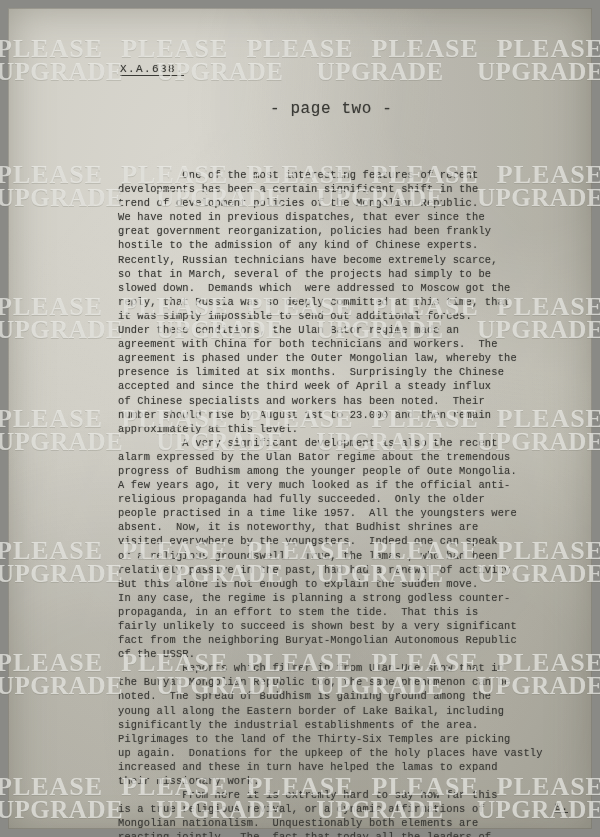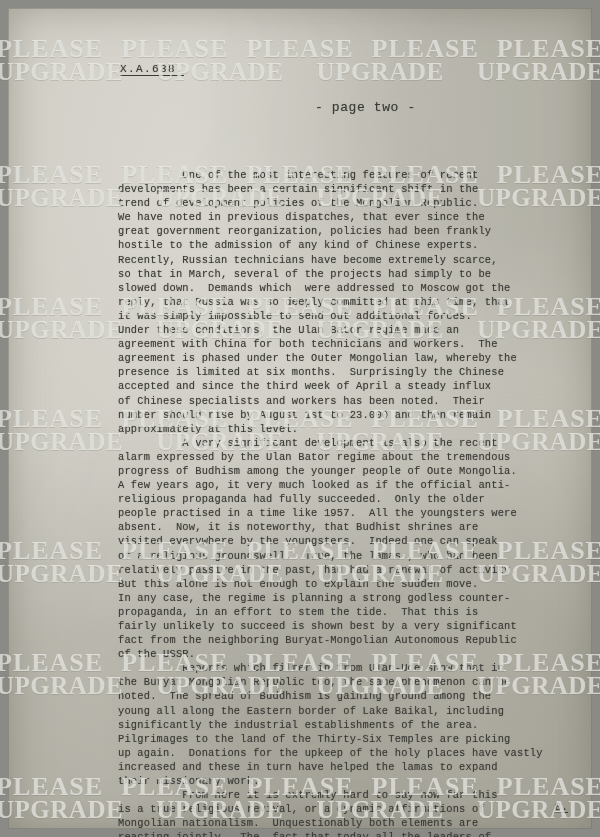--- a/index.html
+++ b/index.html
@@ -61,23 +61,22 @@
     left: 112px;
     top: 55px;
     font-size: 11px;
     letter-spacing: 1.4px;
     text-decoration: underline;
     text-underline-offset: 3px;
   }
   #page-label {
     left: 262px;
     top: 92px;
-    font-size: 13px;
+    font-size: 16px;
     letter-spacing: 0.6px;
-    margin-left: 45px;
   }
   #body-text {
     left: 110px;
     top: 160px;
     width: 440px;
     font-size: 10.4px;
     line-height: 14.1px;
     white-space: pre-wrap;
   }
   #folio {

